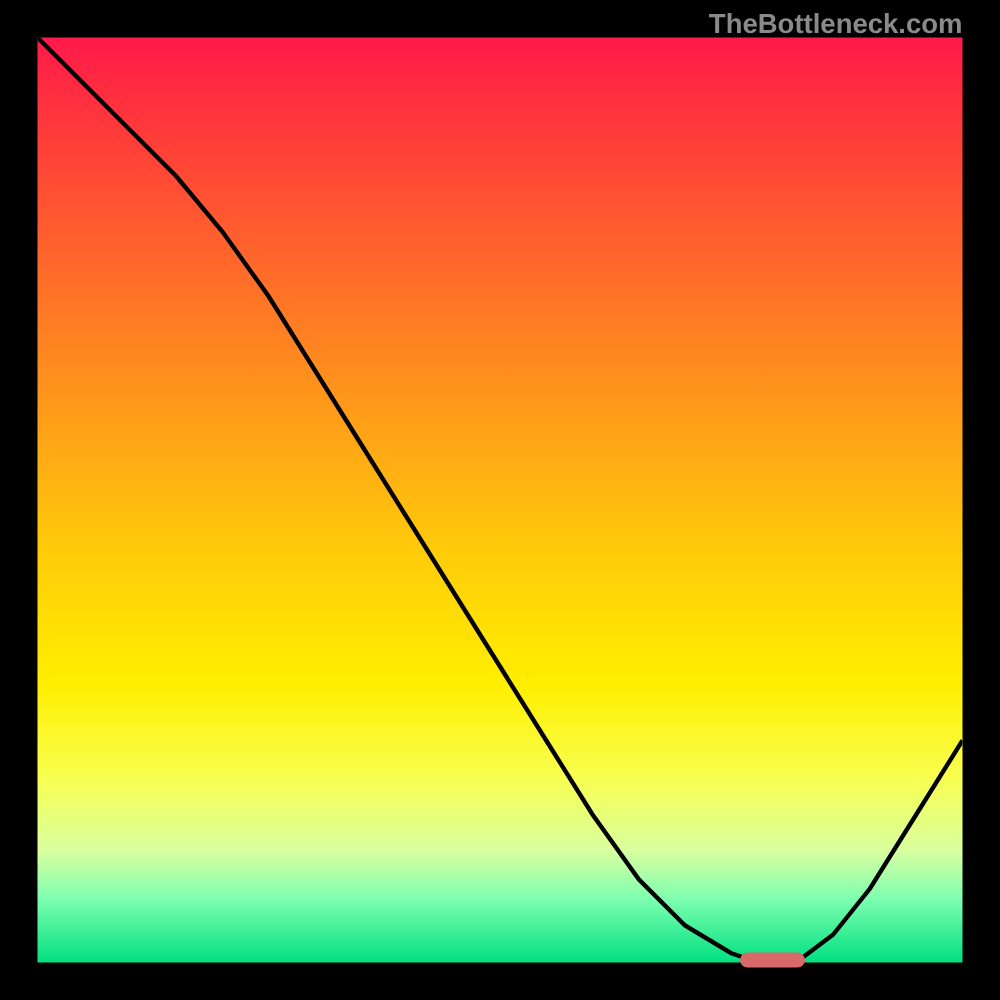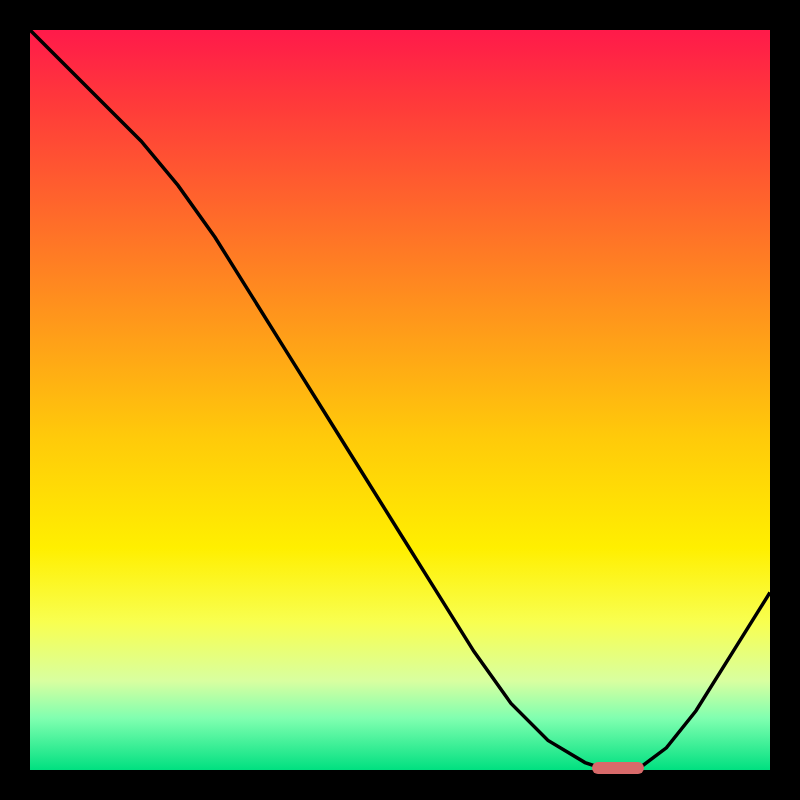--- a/index.html
+++ b/index.html
@@ -56,20 +56,21 @@
     position: absolute;
     height: 12px;
     border-radius: 6px;
     background: #d86a6a;
   }
 </style>
 </head>
 <body>
 
 <div class="chart-container">
+  <div class="watermark">TheBottleneck.com</div>
 
   <div class="plot-area">
     <svg class="curve" viewBox="0 0 740 740" preserveAspectRatio="none">
       <path id="curve-path" fill="none" stroke="#000000" stroke-width="3.5" d="M0.0 0.0 L37.0 37.0 L74.0 74.0 L111.0 111.0 L148.0 155.4 L185.0 207.2 L222.0 266.4 L259.0 325.6 L296.0 384.8 L333.0 444.0 L370.0 503.2 L407.0 562.4 L444.0 621.6 L481.0 673.4 L518.0 710.4 L555.0 732.6 L577.2 740.0 L606.8 740.0 L636.4 717.8 L666.0 680.8 L703.0 621.6 L740.0 562.4"></path>
     </svg>
     <div id="marker" class="marker" style="left: 562.4px; width: 51.8px; top: 732px; background: rgb(216, 106, 106);"></div>
   </div>
 </div>
 
 </body></html>

